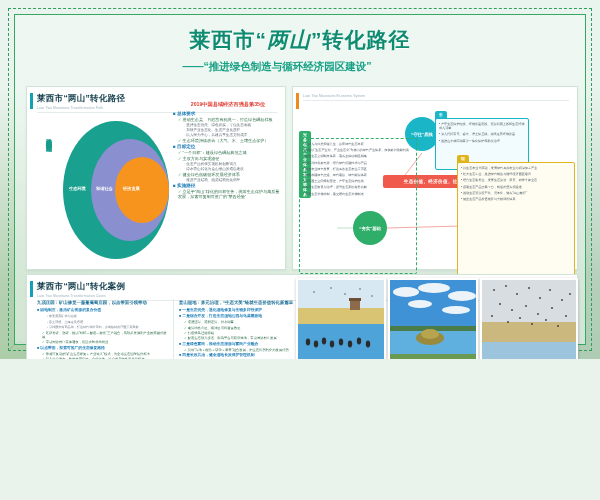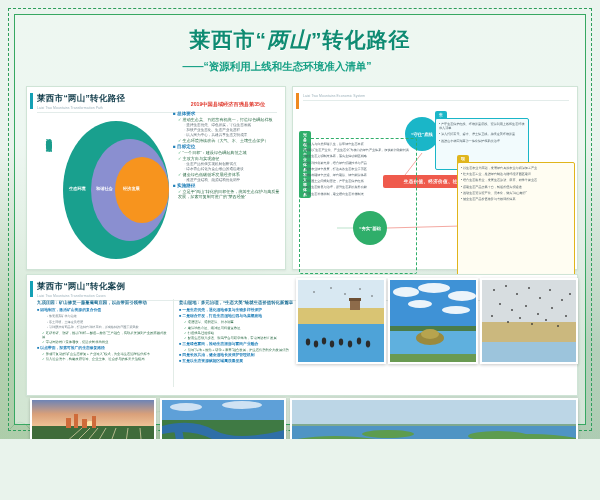--- a/index.html
+++ b/index.html
@@ -1,21 +1,21 @@
 <!DOCTYPE html>
 <html><head>
 <meta charset="utf-8">
 <style>
   html,body{margin:0;padding:0;}
   body{
     width:600px;height:500px;overflow:hidden;
     font-family:"Liberation Sans","DejaVu Sans",sans-serif;
     background:#e9f3ec;
   }
-  #poster{position:relative;width:600px;height:439px;background:#e6f2ea;overflow:hidden;}
+  #poster{position:relative;width:600px;height:359px;background:#e6f2ea;overflow:hidden;}
 
   
   .bg-wash{position:absolute;inset:0;
     background:
       radial-gradient(circle at 8% 92%, rgba(120,170,110,.45) 0 10%, transparent 38%),
       radial-gradient(circle at 92% 95%, rgba(110,160,120,.40) 0 12%, transparent 40%),
       radial-gradient(circle at 50% 100%, rgba(150,185,140,.35) 0 18%, transparent 45%),
       linear-gradient(180deg,#eaf4ee 0%, #e8f3ec 70%, #d8e9da 100%);
   }
   .bg-sketch{position:absolute;left:0;bottom:0;width:600px;height:120px;opacity:.55;}
@@ -159,21 +159,21 @@
     </g>
   </svg>
 
   <div class="frame-dash"></div>
   <div class="frame-solid"></div>
 
   <div class="title-wrap">
     <div class="main-title">
       <span>莱西市</span><span class="quo">“</span><span class="cal">两山</span><span class="quo">”</span><span>转化路径</span>
     </div>
-    <div class="sub-title">——“资源利用上线和生态环境准入清单”</div>
+    <div class="sub-title">——“推进绿色制造与循环经济园区建设”</div>
   </div>
 
   <div class="panel p-left">
     <div class="ph">
       <div class="ph-cn">莱西市“两山”转化路径</div>
       <div class="ph-en">Laixi Two Mountains Transformation Path</div>
       <div class="ph-rule"></div>
     </div>
 
     <div class="venn">

